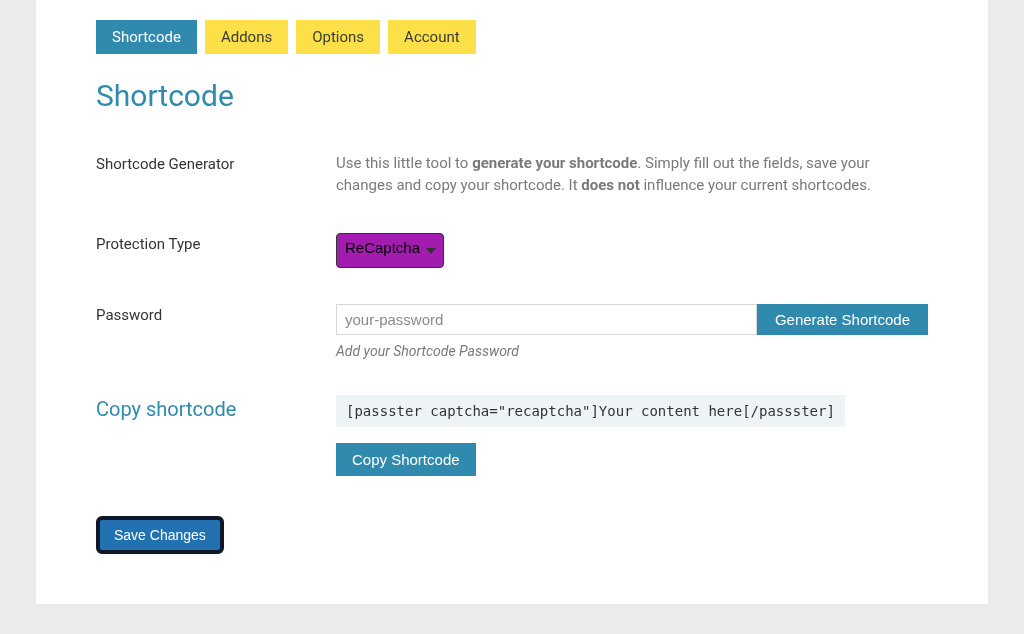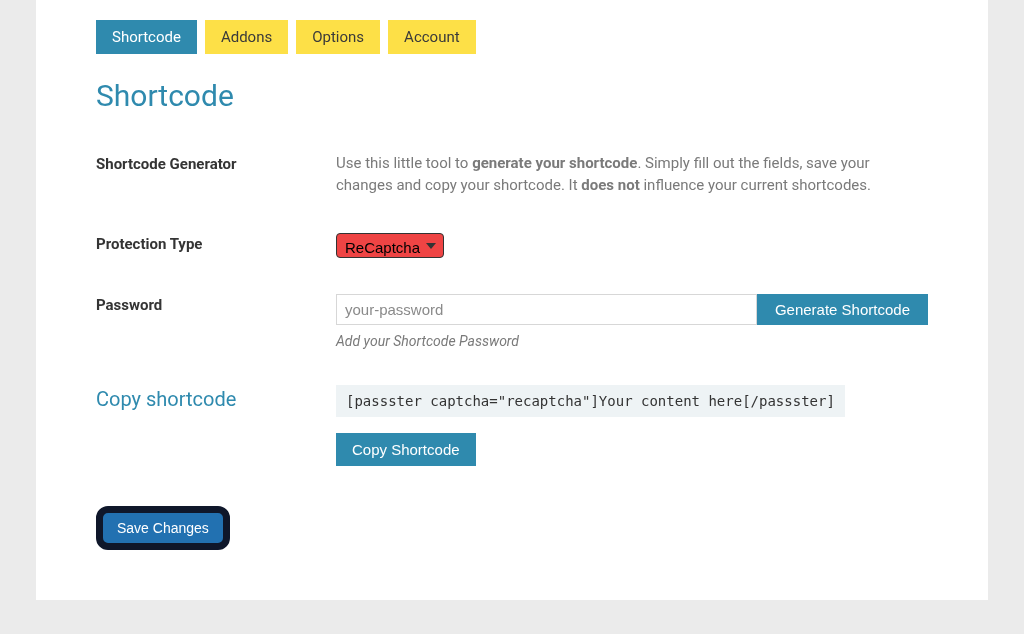--- a/index.html
+++ b/index.html
@@ -41,21 +41,21 @@
     margin: 18px 0 40px 0;
   }
   .form-row {
     display: flex;
     align-items: flex-start;
     margin-bottom: 36px;
   }
   .form-label {
     width: 240px;
     flex-shrink: 0;
-    font-weight: 700;
+    font-weight: 400;
     color: #343434;
     font-size: 15px;
     padding-top: 2px;
   }
   .form-label.accent {
     color: #2f8aae;
     font-weight: 400;
     font-size: 20px;
   }
   .form-field {
@@ -63,24 +63,24 @@
     max-width: 610px;
   }
   .intro-text {
     color: #7a7a7a;
     font-size: 15px;
     line-height: 1.45;
   }
   .intro-text b { font-weight: 700; }
   select.protection-select {
     font-size: 15px;
-    padding: 5px 22px 1px 8px;
+    padding: 5px 22px 11px 8px;
     border: 1px solid #333;
     border-radius: 4px;
-    background: #ef4444;
+    background: #a21caf;
     appearance: none;
     -webkit-appearance: none;
     position: relative;
   }
   .select-wrap {
     position: relative;
     display: inline-block;
   }
   .select-wrap::after {
     content: "";
@@ -129,22 +129,22 @@
     font-family: ui-monospace, Menlo, Consolas, monospace;
     font-size: 14px;
     color: #333;
     padding: 8px 10px;
     margin-bottom: 16px;
     display: inline-block;
   }
   .save-btn {
     background: #2271b1;
     color: #fff;
-    border: 7px solid #0f172a;
-    border-radius: 12px;
+    border: 4px solid #0f172a;
+    border-radius: 6px;
     padding: 7px 14px;
     font-size: 14px;
     cursor: pointer;
     margin-top: 30px;
   }
 </style>
 </head>
 <body>
 
 <div class="page">

